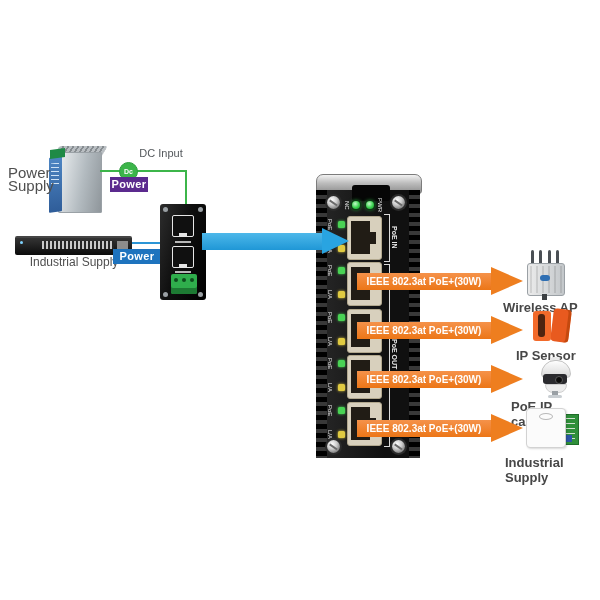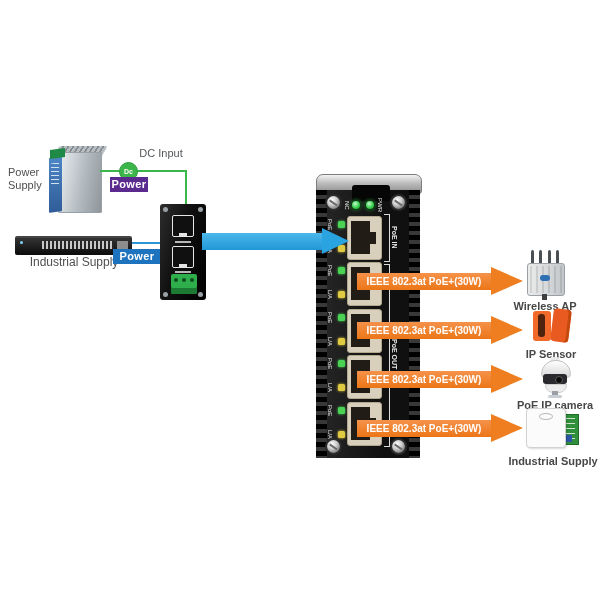--- a/index.html
+++ b/index.html
@@ -1,22 +1,22 @@
 <!DOCTYPE html>
 <html><head>
 <meta charset="utf-8">
 <style>
   html,body{margin:0;padding:0;background:#fff;}
   .stage{position:relative;width:600px;height:600px;background:#fff;overflow:hidden;
          font-family:"Liberation Sans",sans-serif;}
   .abs{position:absolute;}
 
   
-  .cap-label{font-size:11px;color:#4f4f4f;line-height:13px;}
-  .dev-label{font-size:11px;font-weight:bold;color:#474747;text-align:center;}
+  .cap-label{font-size:15px;color:#4f4f4f;line-height:13px;}
+  .dev-label{font-size:13px;font-weight:bold;color:#474747;}
 
   
   .psu-top{left:52px;top:146px;width:48px;height:13px;
            background:repeating-linear-gradient(90deg,#b9bec2 0 3px,#878d91 3px 5px);
            transform:skewX(-30deg);transform-origin:bottom left;border-radius:2px;}
   .psu-side{left:58px;top:152px;width:44px;height:61px;border-radius:2px;
             background:linear-gradient(100deg,#eef1f3,#b3bbc0 55%,#8d9499);box-shadow:inset 0 0 0 1px #9aa1a6;}
   .psu-front{left:49px;top:157px;width:13px;height:55px;background:linear-gradient(#4e86c4,#2f5d99);
              transform:skewY(-7deg);border-radius:1px;}
   .psu-front:after{content:"";position:absolute;left:2px;top:6px;width:8px;height:22px;

